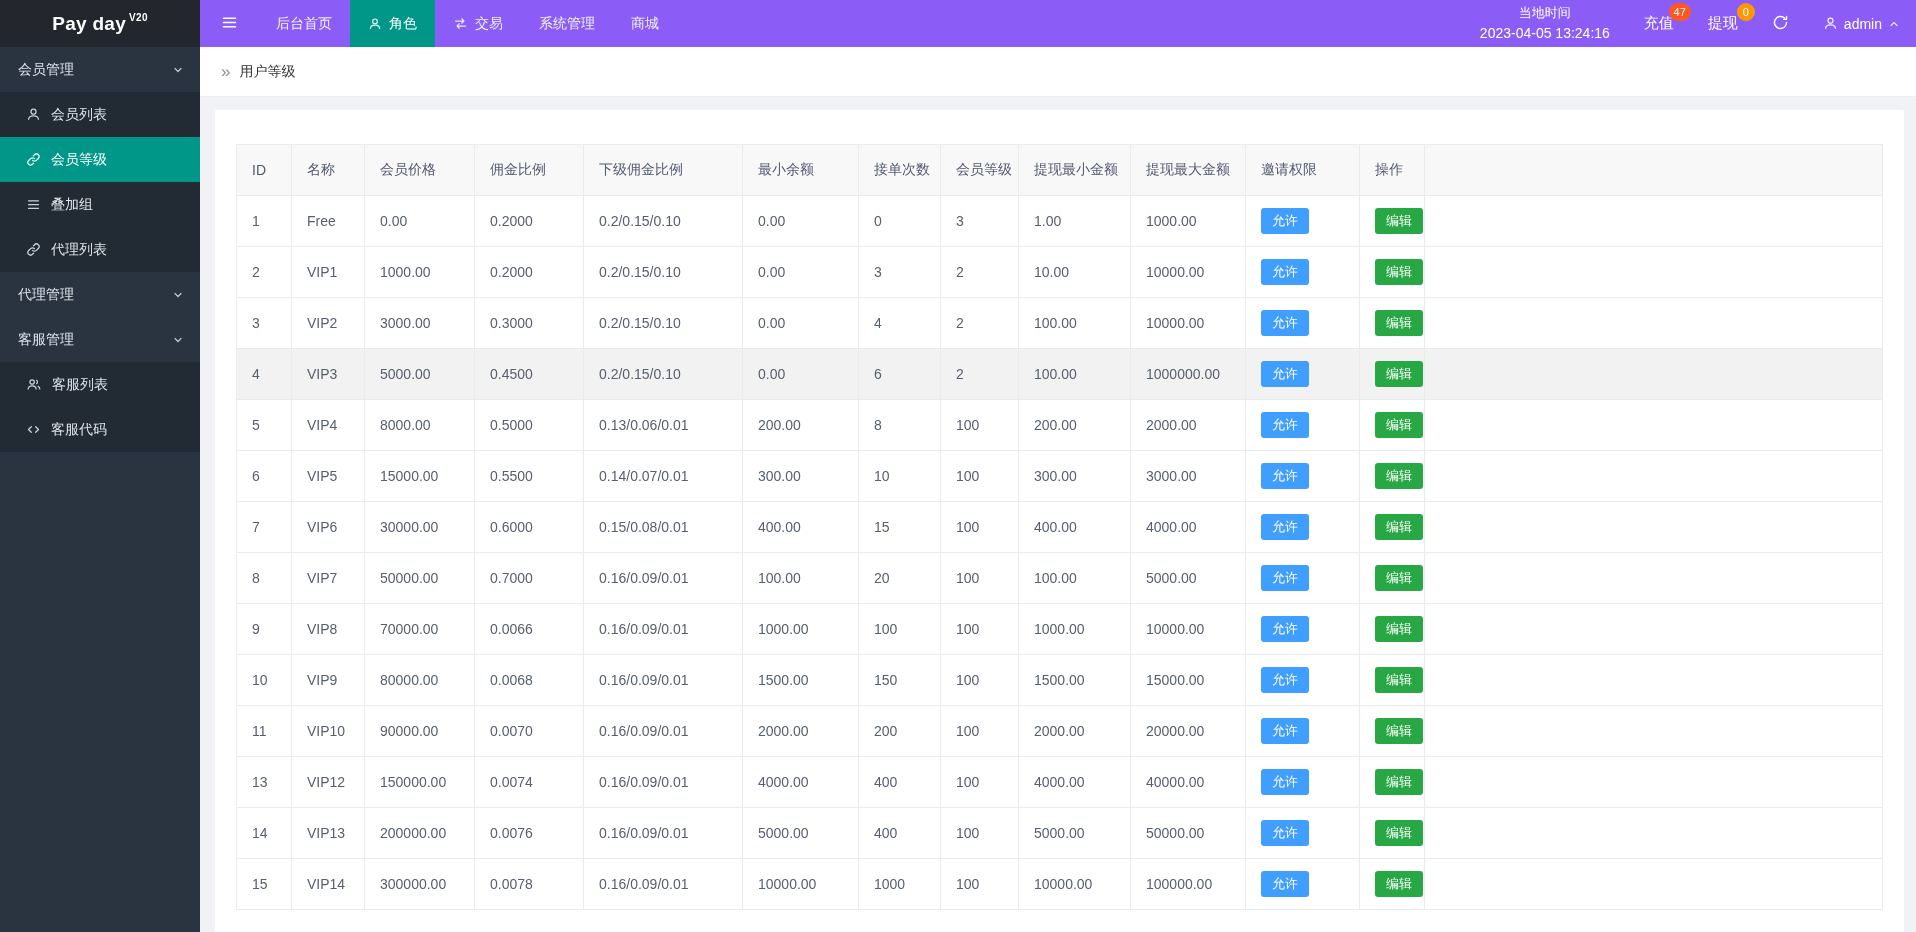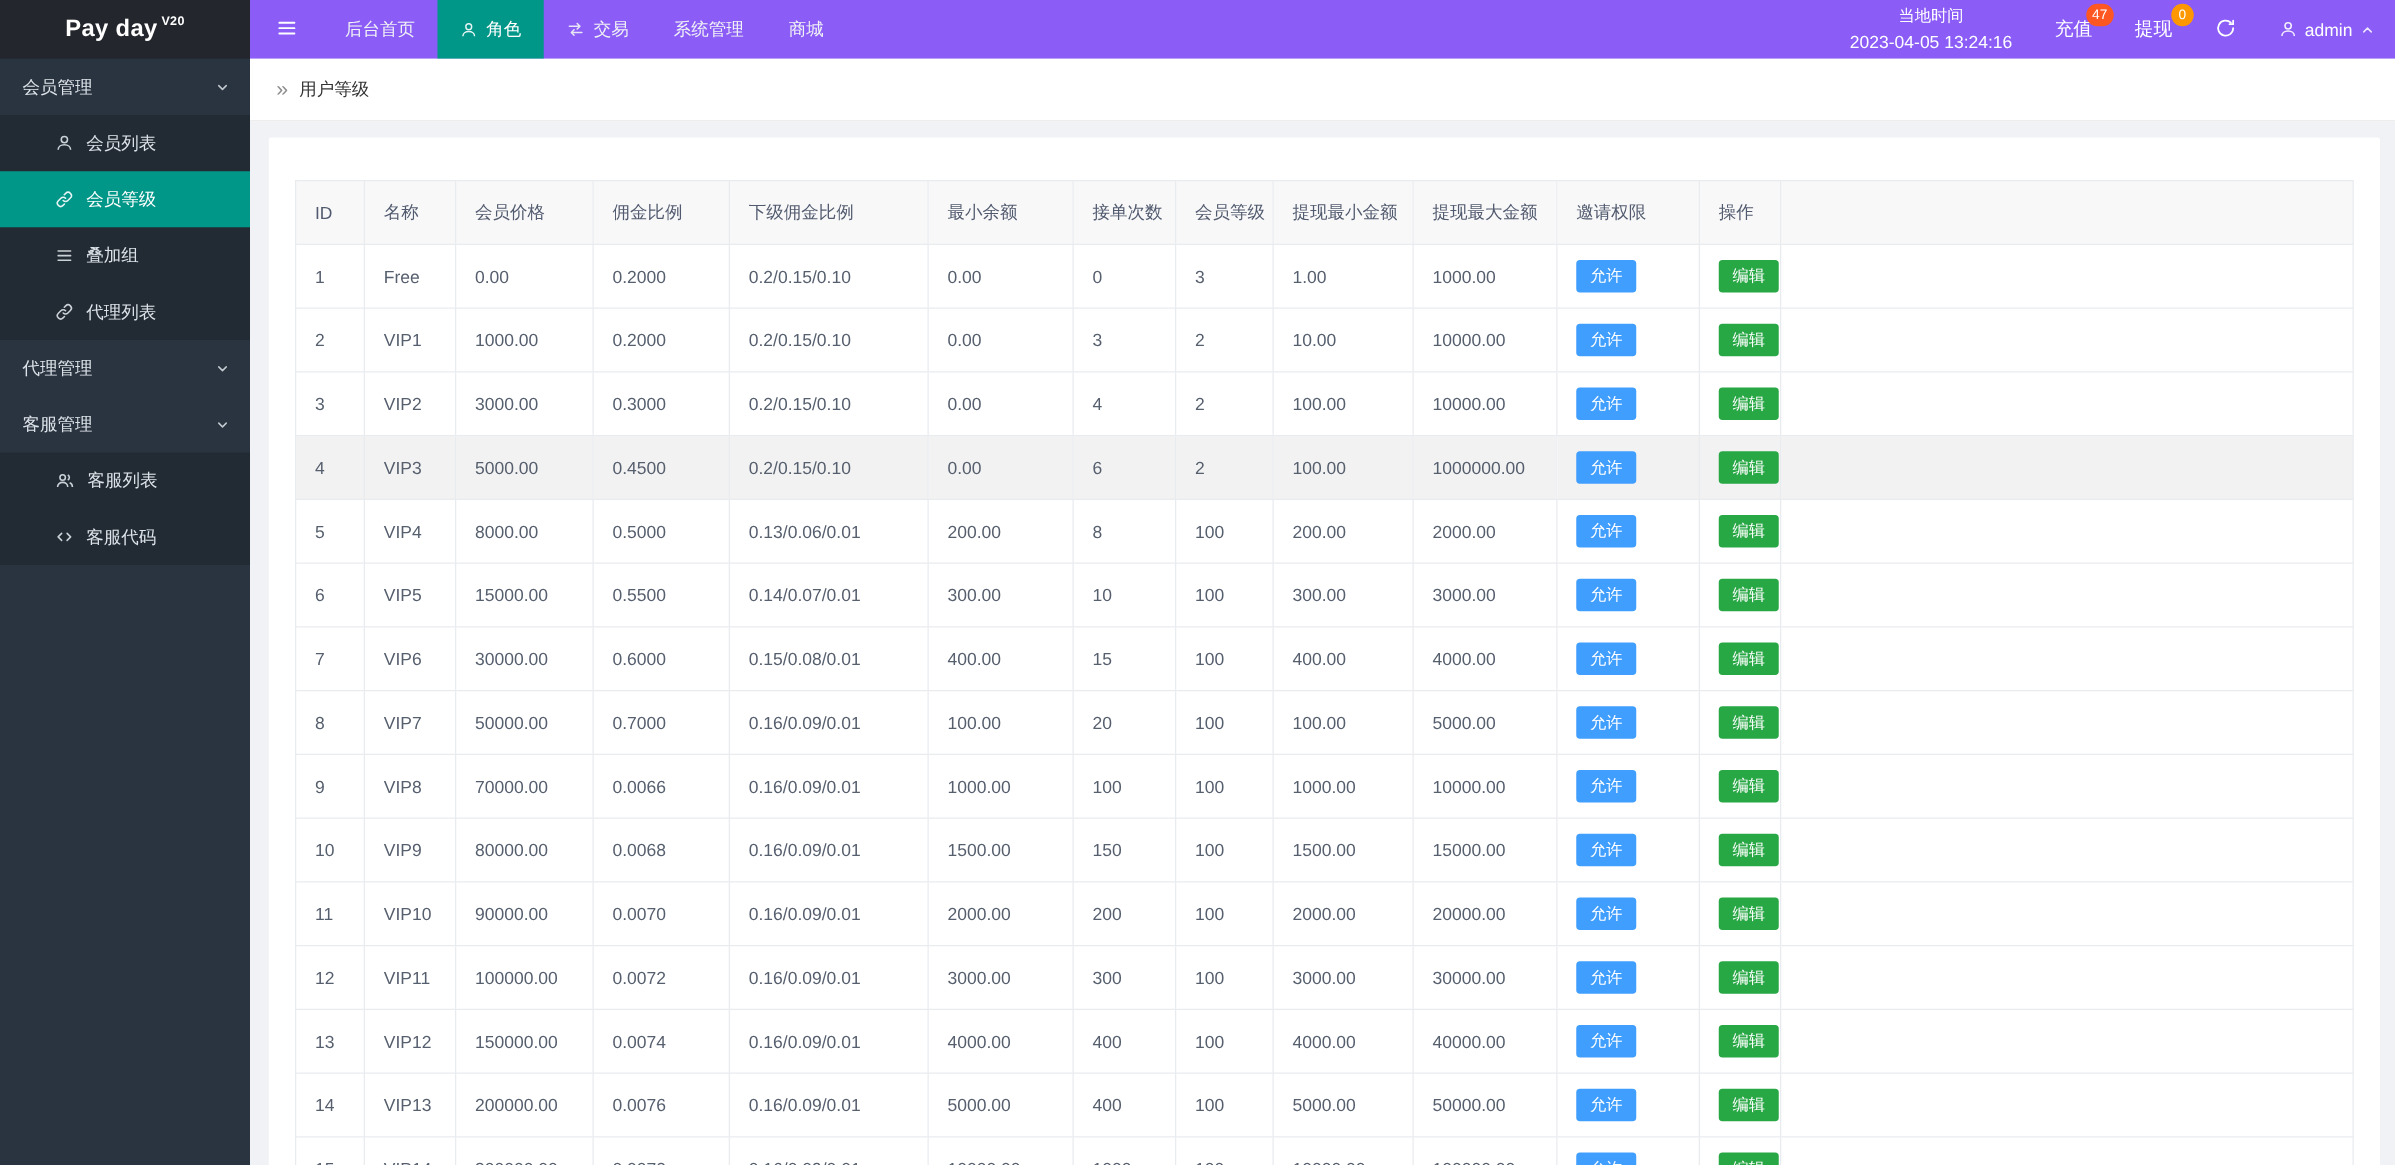--- a/index.html
+++ b/index.html
@@ -6,21 +6,21 @@
   html,body{width:1916px;height:932px;overflow:hidden;}
   .app{display:flex;width:1916px;height:932px;background:#f0f2f5;}
 
   
   .sidebar{width:200px;flex:0 0 200px;background:#2a3440;display:flex;flex-direction:column;}
   .logo{height:47px;background:#23272d;color:#fff;display:flex;align-items:center;justify-content:center;font-size:19px;font-weight:bold;letter-spacing:.3px;flex:0 0 47px;}
   .logo sup{font-size:10px;position:relative;top:-6px;margin-left:3px;}
   .side-nav{flex:1;}
   .side-item{height:45px;display:flex;align-items:center;color:#dde3e9;font-size:14px;cursor:pointer;text-align:right;}
   .side-item.group{padding:0 16px 0 18px;justify-content:space-between;background:transparent;}
-  .side-item.sub{background:#222b34;padding-left:44px;gap:10px;}
+  .side-item.sub{background:#222b34;padding-left:26px;gap:10px;}
   .side-item.sub.active{background:#009688;color:#fff;}
   .side-icon{display:flex;align-items:center;opacity:.9;}
   .chev{display:flex;align-items:center;opacity:.85;}
 
   
   .main{flex:1;display:flex;flex-direction:column;min-width:0;}
 
   
   .topbar{height:47px;flex:0 0 47px;background:#8b5cf6;display:flex;align-items:stretch;color:#fff;}
   .hamburger{width:58px;background:transparent;border:none;color:#fff;display:flex;align-items:center;justify-content:center;cursor:pointer;}
@@ -431,35 +431,20 @@
                 <td>2000.00</td>
                 <td>200</td>
                 <td>100</td>
                 <td>2000.00</td>
                 <td>20000.00</td>
                 <td><button class="btn btn-blue">允许</button></td>
                 <td><button class="btn btn-green">编辑</button></td>
                 <td></td>
               </tr>
               <tr>
-                <td>12</td>
-                <td>VIP11</td>
-                <td>100000.00</td>
-                <td>0.0072</td>
-                <td>0.16/0.09/0.01</td>
-                <td>3000.00</td>
-                <td>300</td>
-                <td>100</td>
-                <td>3000.00</td>
-                <td>30000.00</td>
-                <td><button class="btn btn-blue">允许</button></td>
-                <td><button class="btn btn-green">编辑</button></td>
-                <td></td>
-              </tr>
-              <tr>
                 <td>13</td>
                 <td>VIP12</td>
                 <td>150000.00</td>
                 <td>0.0074</td>
                 <td>0.16/0.09/0.01</td>
                 <td>4000.00</td>
                 <td>400</td>
                 <td>100</td>
                 <td>4000.00</td>
                 <td>40000.00</td>

